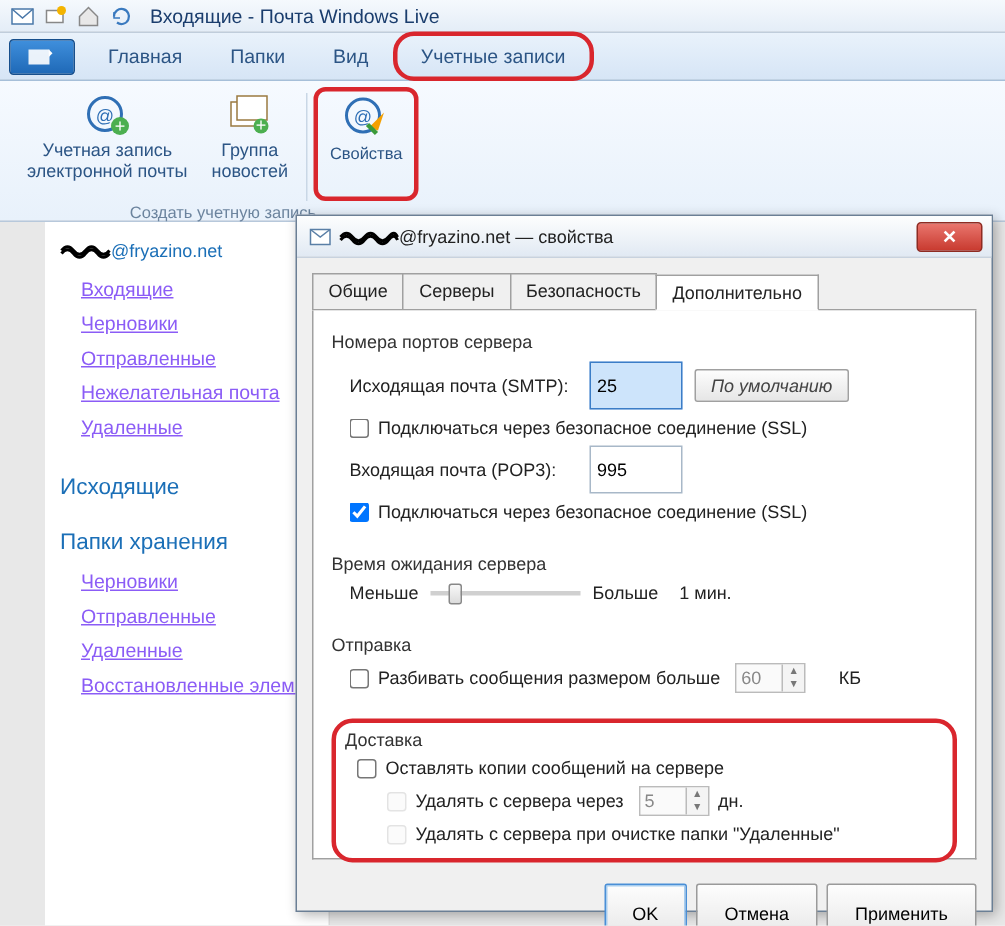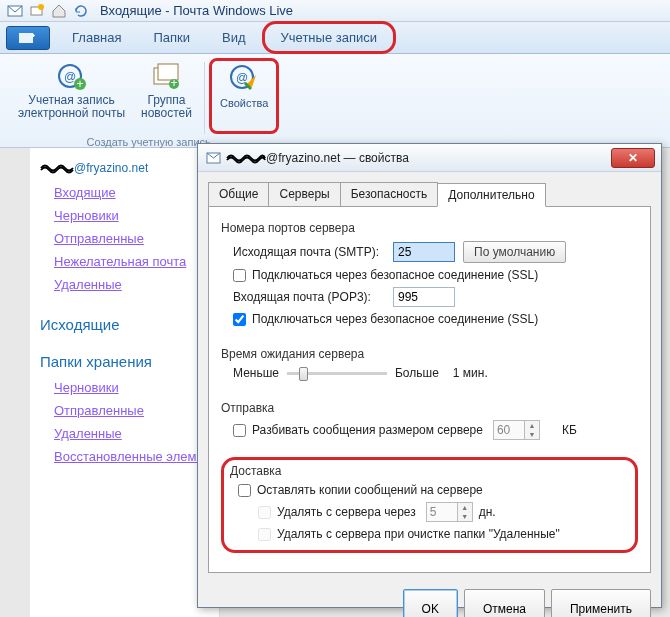--- a/index.html
+++ b/index.html
@@ -41,24 +41,24 @@
 
   .dlg-body { padding:10px 10px 8px; }
   .dlg-tabs { display:flex; border-bottom:1px solid #a0a0a0; }
   .dlg-tab { padding:4px 10px; border:1px solid #a0a0a0; border-bottom:none; background:#f0f0f0; margin-right:-1px; color:#222; position:relative; }
   .dlg-tab.active { background:#fff; z-index:2; border-bottom:1px solid #fff; top:1px; }
   .dlg-pane { background:#fff; border:1px solid #a0a0a0; border-top:none; padding:10px 12px 8px; height:366px; position:relative; }
   .no-box { border:none; padding:4px 0 8px; margin-bottom:4px;}
   .row { display:flex; align-items:center; margin:5px 0; }
   .row label { font-size:12px; color:#222; }
   .row .lbl { width:160px; }
-  input[type=text] { border:1px solid #a8b8c8; height:20px; padding:1px 4px; font-size:12px; }
+  input[type=text] { border:1px solid #a8b8c8; height:32px; padding:1px 4px; font-size:12px; }
   input.smtp { width:62px; border:1px solid #3b7dc7; }
   input.pop { width:62px; }
-  .btn-default { height:22px; padding:2px 10px; background:linear-gradient(#fdfdfd,#e6e6e6); border:1px solid #a0a0a0; border-radius:2px; color:#444; margin-left:8px; }
+  .btn-default { height:22px; padding:2px 10px; background:linear-gradient(#fdfdfd,#e6e6e6); border:1px solid #a0a0a0; border-radius:2px; color:#444; margin-left:8px;font-style:italic; }
   .chk { margin-right:6px; width:13px; height:13px; }
   .spin { display:inline-flex; align-items:center; border:1px solid #bbb; height:20px; }
   .spin input { border:none; width:30px; height:18px; text-align:left; padding-left:3px; color:#888; }
   .spin-btns { display:flex; flex-direction:column; }
   .spin-btns div { width:15px; height:9px; border-left:1px solid #bbb; display:flex; align-items:center; justify-content:center; font-size:7px; color:#777; background:#f4f4f4; }
   .slider { flex:1; height:3px; background:#d0d0d0; position:relative; margin:0 8px; max-width:100px; }
   .thumb { position:absolute; left:12px; top:-5px; width:9px; height:14px; background:linear-gradient(#f8f8f8,#dcdcdc); border:1px solid #888; border-radius:2px; }
   .disabled { color:#9c9c9c; }
   .disabled .chk { opacity:.6; }
 
@@ -220,21 +220,21 @@
             </div>
           <label>Больше</label>
           <label style="margin-left:14px">1 мин.</label>
         </div>
       </div>
 
       <div class="no-box">
         <div style="color:#333;margin-bottom:4px">Отправка</div>
         <div class="row" style="padding-left:12px">
           <input type="checkbox" class="chk" style="">
-          <label>Разбивать сообщения размером сервере</label>
+          <label>Разбивать сообщения размером больше</label>
           <span class="spin" style="margin-left:10px">
             <input disabled="" value="60" style="">
             <span class="spin-btns">
                 <div>▲</div>
                 <div>▼</div>
               </span>
           </span>
           <label style="margin-left:22px">КБ</label>
         </div>
       </div>

